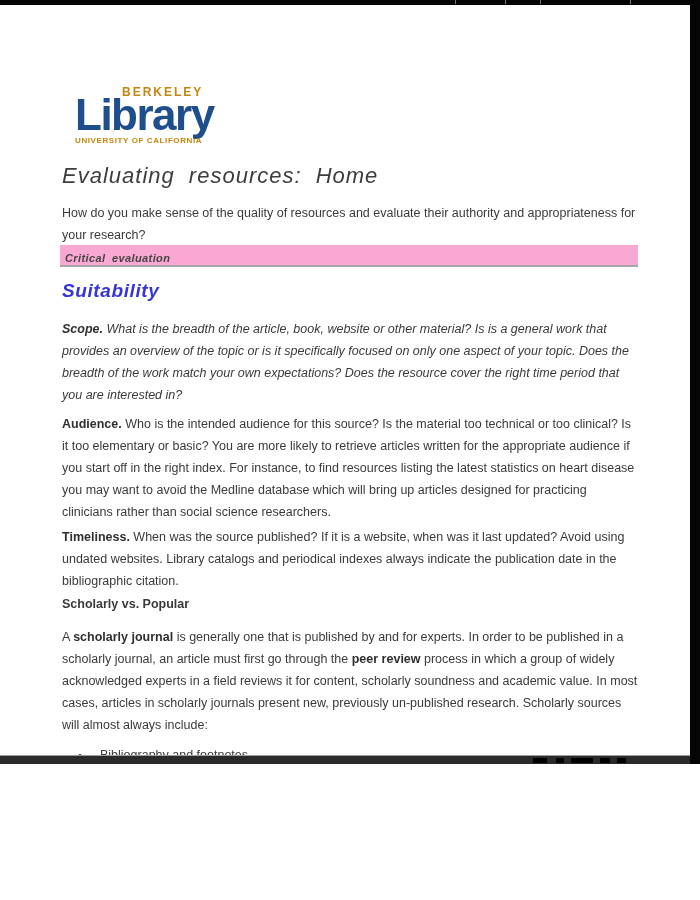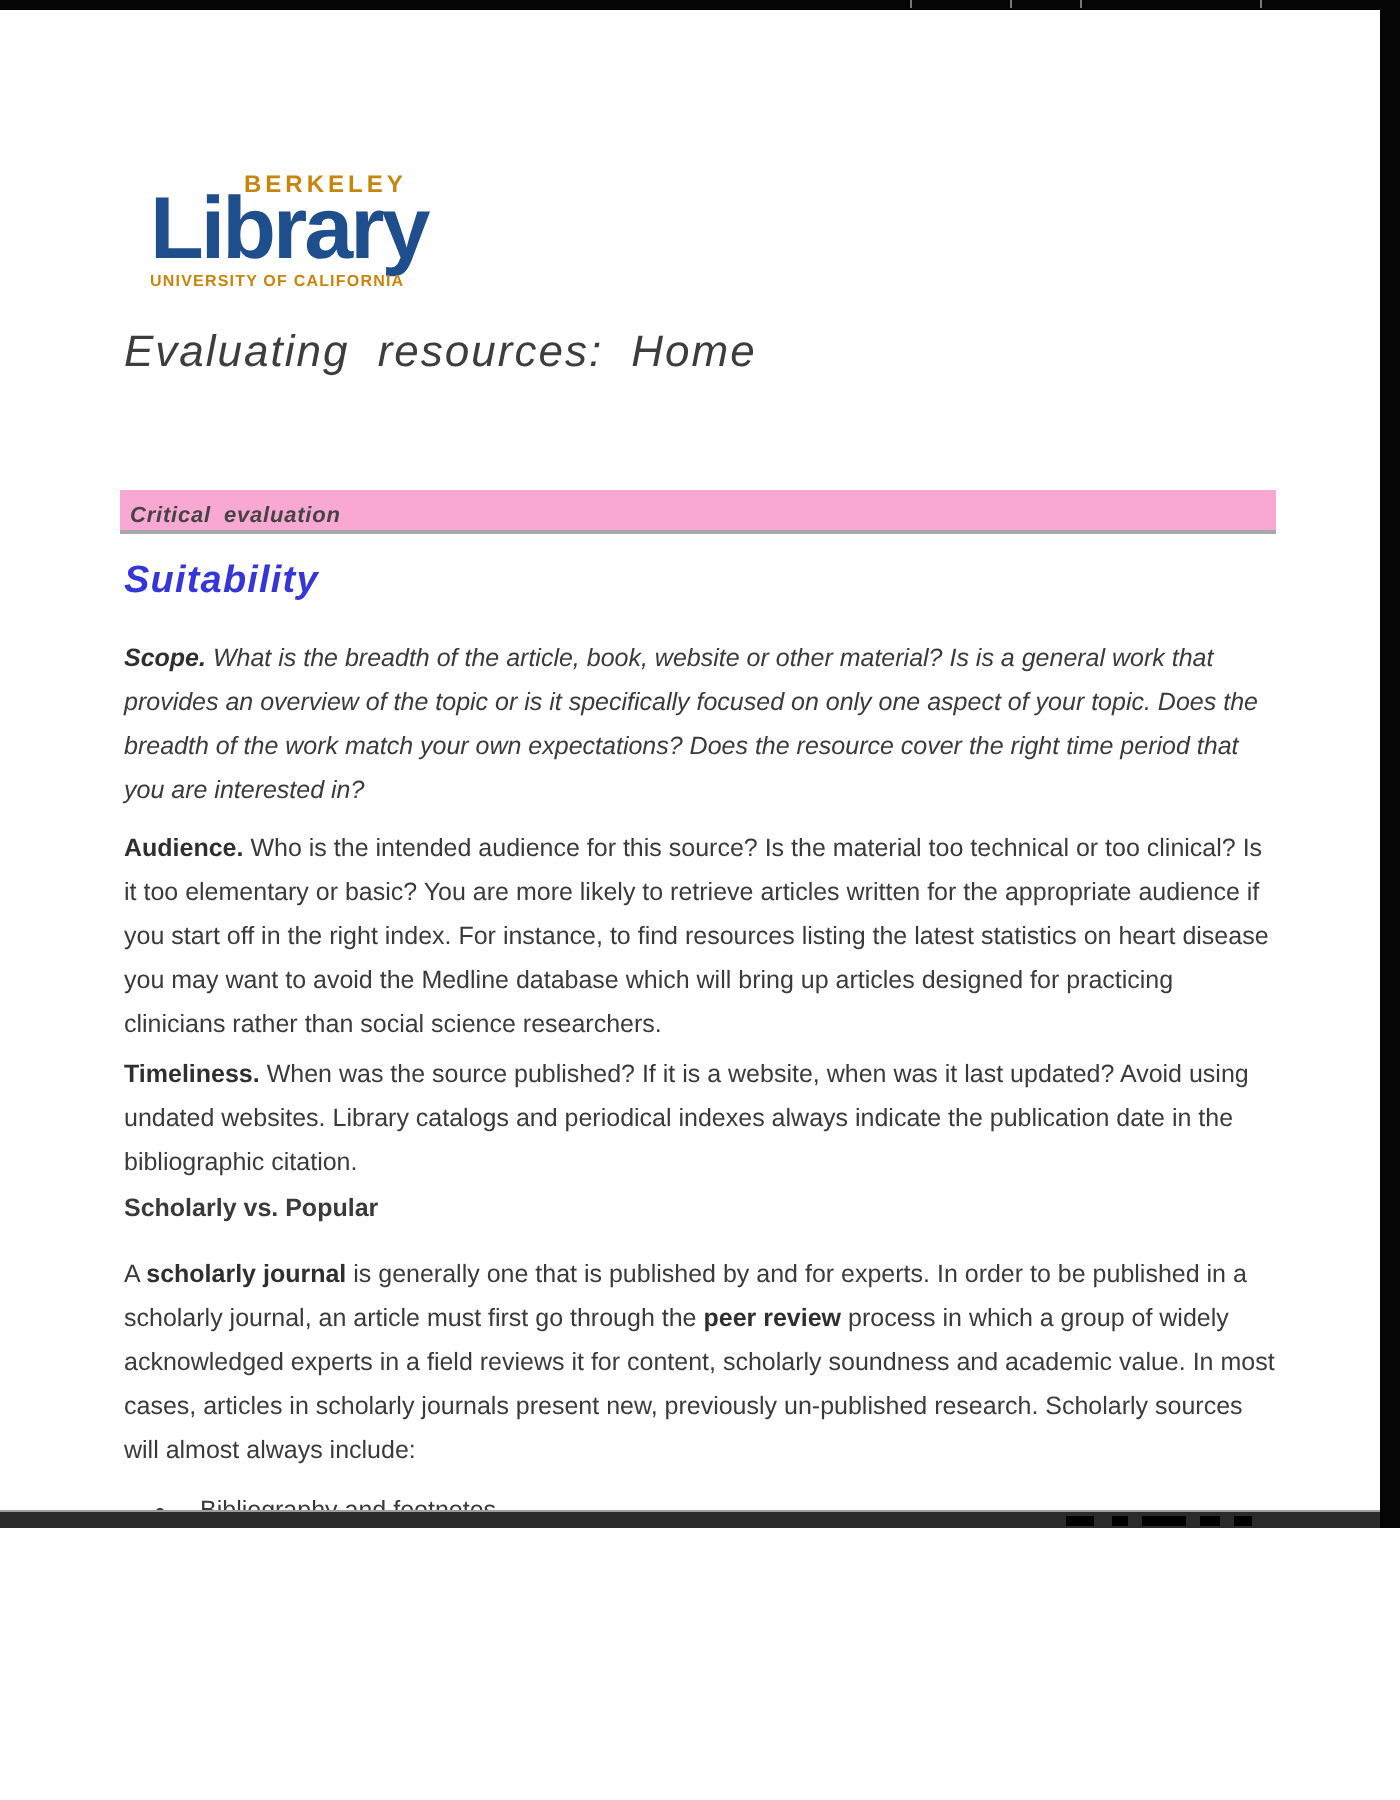--- a/index.html
+++ b/index.html
@@ -98,20 +98,21 @@
     <span class="mark" style="left:617px; width:9px;"></span>
   </div>
 
   <div class="logo">
     <div class="logo-berkeley">BERKELEY</div>
     <div class="logo-library">Library</div>
     <div class="logo-university">UNIVERSITY OF CALIFORNIA</div>
   </div>
 
   <h1 class="page-title">Evaluating resources: Home</h1>
+  <p class="intro">How do you make sense of the quality of resources and evaluate their authority and appropriateness for your research?</p>
 
   <div class="tab-bar">
     <span class="tab-label">Critical evaluation</span>
   </div>
 
   <h2 class="section-heading">Suitability</h2>
 
   <p class="para pos-scope"><strong>Scope.</strong><span> What is the breadth of the article, book, website or other material? Is is a general work that provides an overview of the topic or is it specifically focused on only one aspect of your topic. Does the breadth of the work match your own expectations? Does the resource cover the right time period that you are interested in?</span></p>
 
   <p class="para pos-audience"><strong>Audience.</strong><span> Who is the intended audience for this source? Is the material too technical or too clinical? Is it too elementary or basic? You are more likely to retrieve articles written for the appropriate audience if you start off in the right index. For instance, to find resources listing the latest statistics on heart disease you may want to avoid the Medline database which will bring up articles designed for practicing clinicians rather than social science researchers.</span></p>

